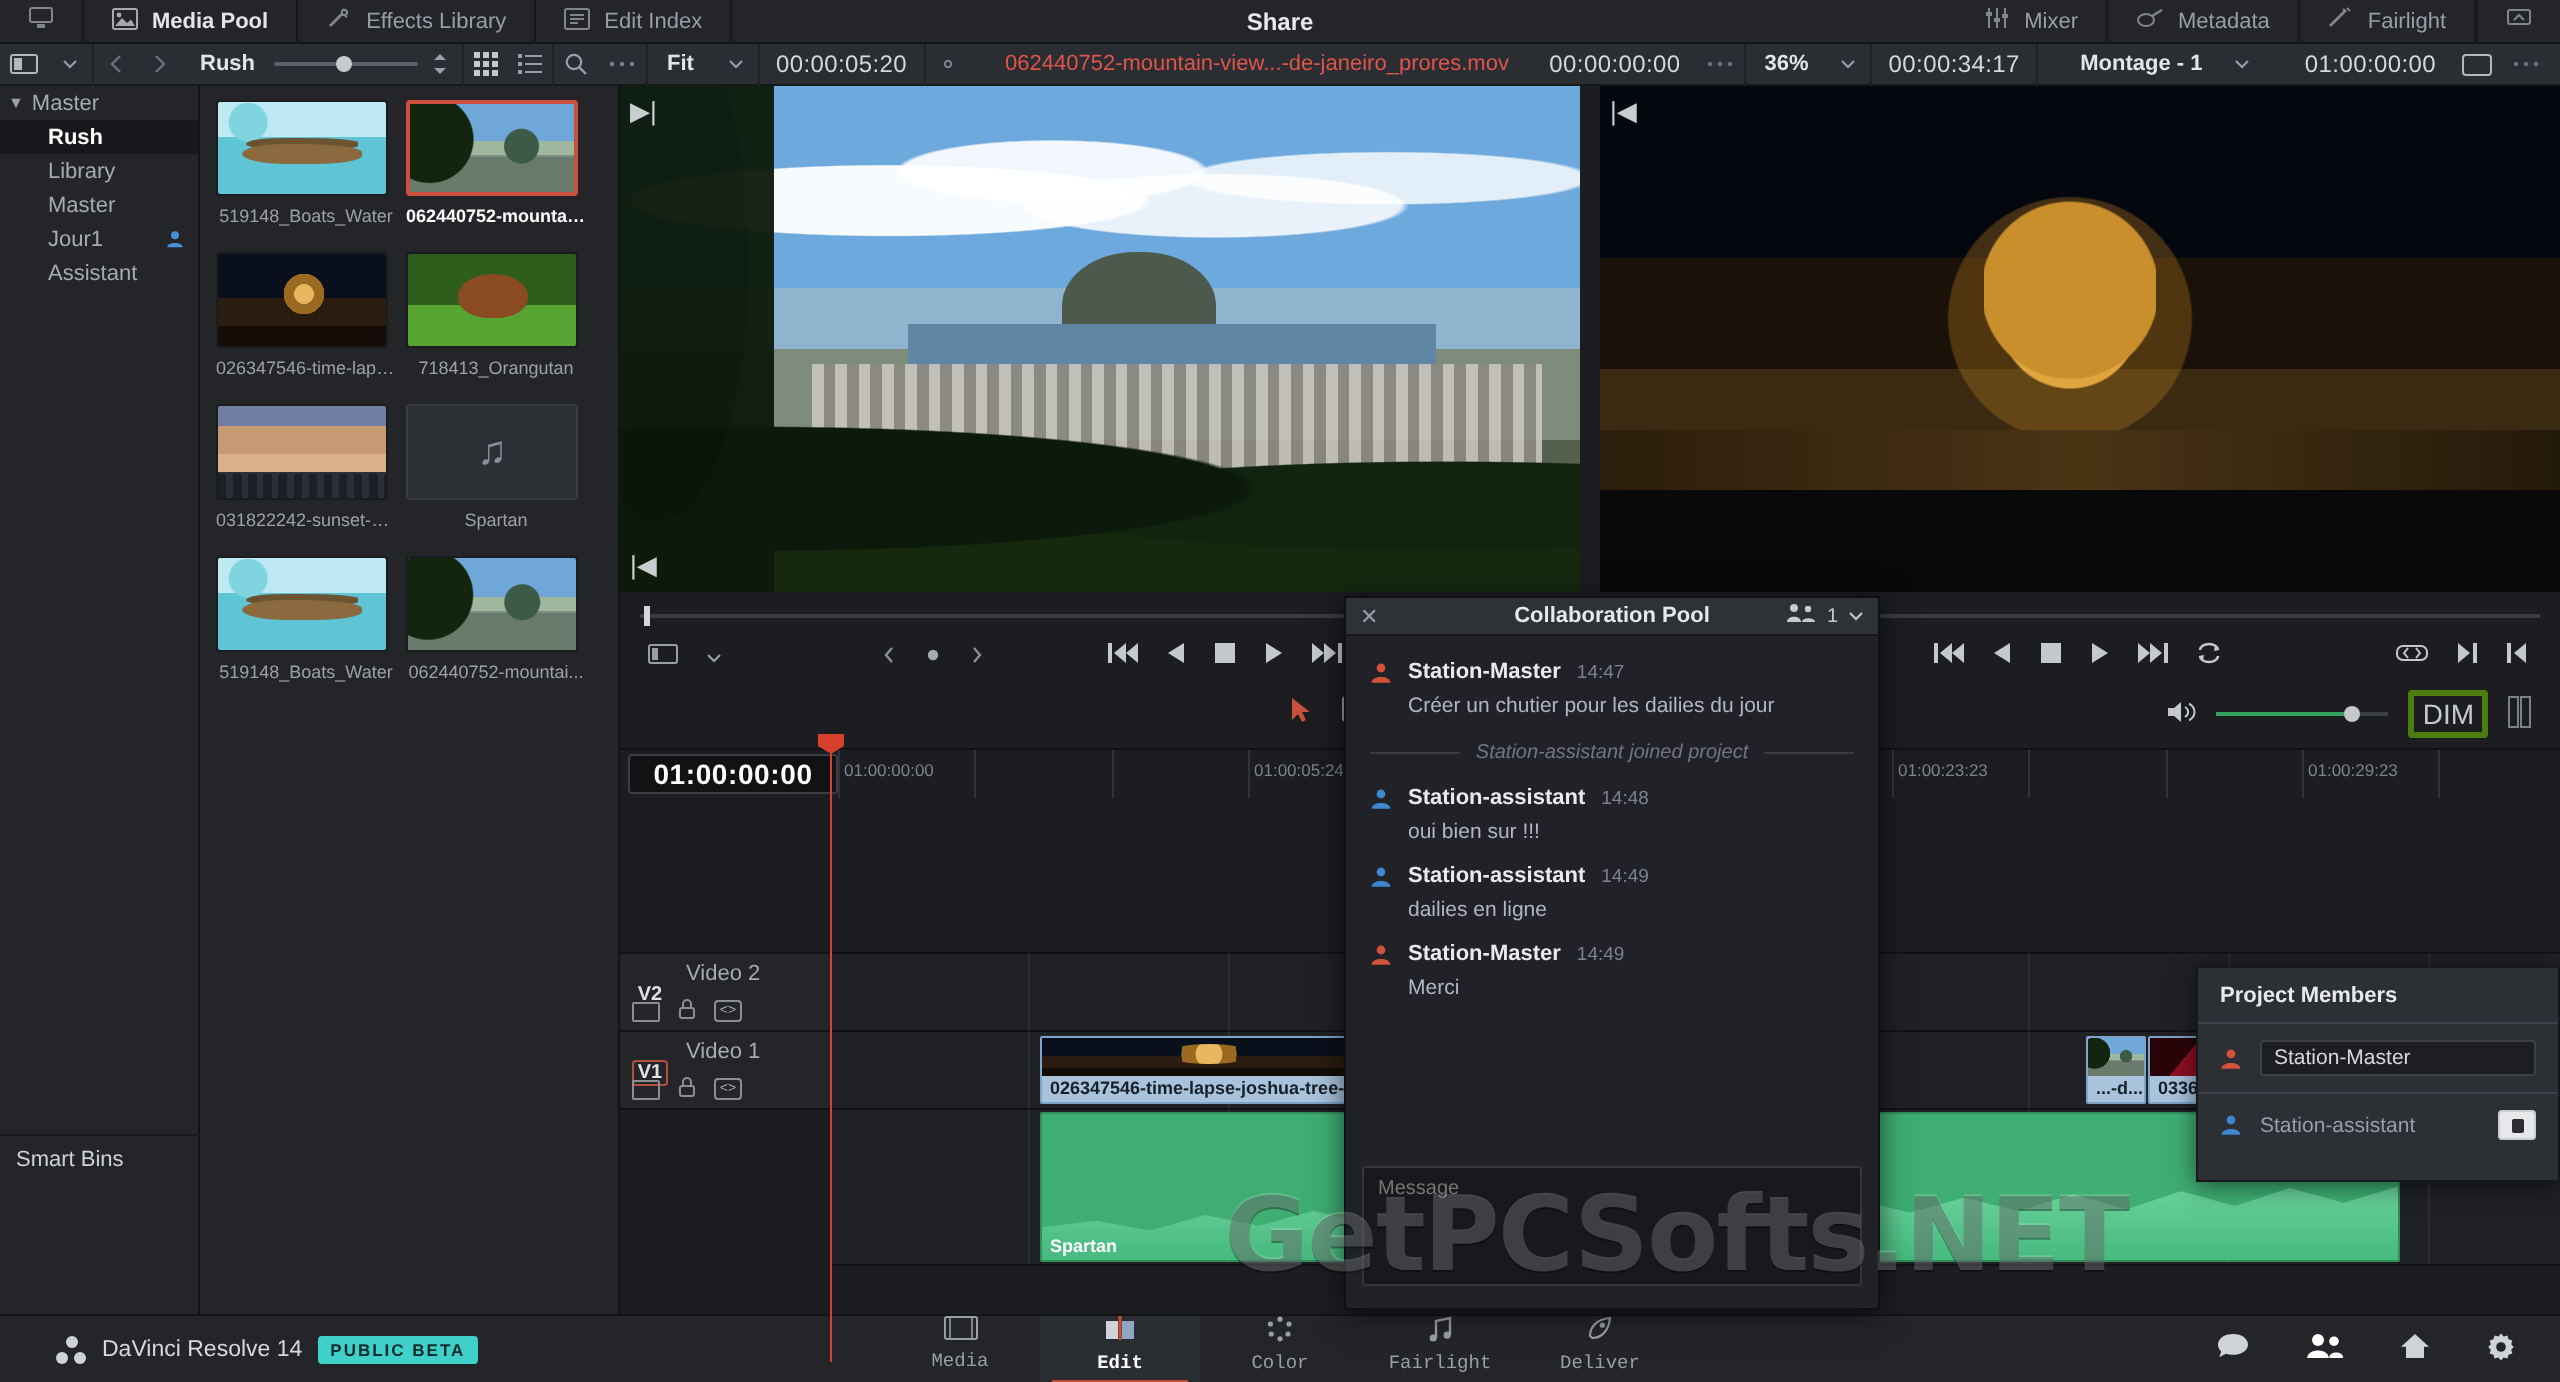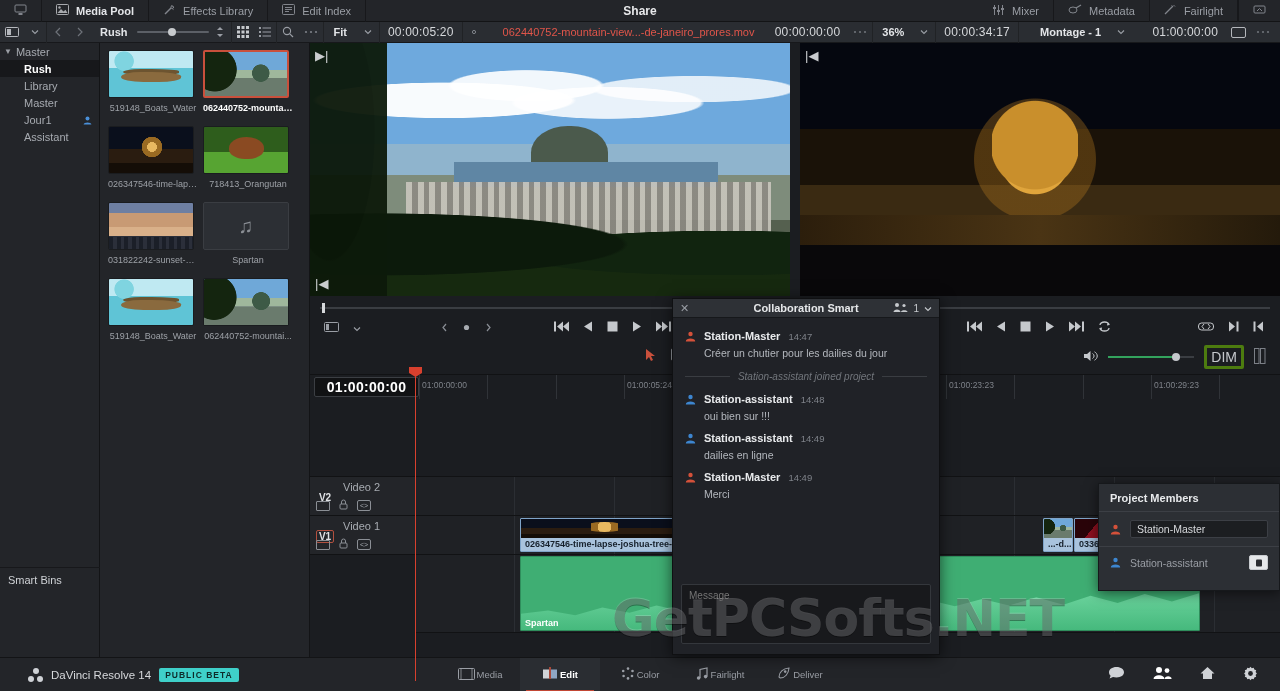--- a/index.html
+++ b/index.html
@@ -312,23 +312,23 @@
   .brand .logo{ width:15px;height:14px; position:relative;}
   .brand .logo i{position:absolute;width:6px;height:6px;border-radius:50%;background:#cfd2d6;}
   .brand .logo i:nth-child(1){left:4.5px;top:0;}
   .brand .logo i:nth-child(2){left:0;top:8px;}
   .brand .logo i:nth-child(3){left:9px;top:8px;}
   .brand .nm{ color:#d6d8db; font-size:11.5px; }
   .beta{ background:#3fd0c9; color:#0d2b2a; font-size:8.5px; font-weight:bold;
     letter-spacing:1px; padding:2px 6px; border-radius:2px;}
   .pages{ position:absolute; left:0; right:0; display:flex; justify-content:center;
     gap:0; align-items:flex-end; height:34px; pointer-events:none;}
-  .page{ width:80px; height:34px; display:flex; flex-direction:row; align-items:center;
-    justify-content:center; gap:2px; color:#9a9ea5; font-size:9.5px; position:relative;
-    pointer-events:auto;}
+  .page{ width:80px; height:34px; display:flex; flex-direction:column; align-items:center;
+    justify-content:flex-start; gap:2px; color:#9a9ea5; font-size:9.5px; position:relative;
+    pointer-events:auto;font-family:Liberation Mono, monospace;}
   .page.active{ background:#2a2d32; color:#ffffff; font-weight:bold;}
   .page.active:after{content:"";position:absolute;left:6px;right:6px;bottom:0;height:2px;
     background:#c24634;}
   .page .pi{ font-size:13px; line-height:13px; }
   .rightbtns{ margin-left:auto; display:flex; align-items:center; gap:28px;
     padding-right:22px; color:#d6d8db; font-size:13px; }
 
   .wm{
     position:absolute; left:612px; top:588px; width:660px; height:70px;
     color:rgba(230,232,235,.22); font-size:52px; font-weight:bold; letter-spacing:-1px;
@@ -1017,21 +1017,21 @@
 
       <div class="playhead" style="left:105px;top:-24px;bottom:0">
         <div class="flag"></div>
       </div>
     </div>
   </div>
 
   <div class="chat">
     <div class="chat-hdr">
       <span class="x">✕</span>
-      <span class="t">Collaboration Smart</span>
+      <span class="t">Collaboration Pool</span>
       <span class="rt">
         <span>
           <svg width="15" height="11" viewBox="0 0 15 11">
               <circle cx="4" cy="3" r="2" fill="#c6c9cd"></circle>
               <circle cx="11" cy="3.5" r="1.6" fill="#c6c9cd"></circle>
               <path d="M0.5 10 C0.5 6.5 7.5 6.5 7.5 10 Z" fill="#c6c9cd"></path>
               <path d="M8 10 C8 7.5 14.5 7.5 14.5 10 Z" fill="#c6c9cd"></path>
             </svg>
         </span>
         <span>1</span>

